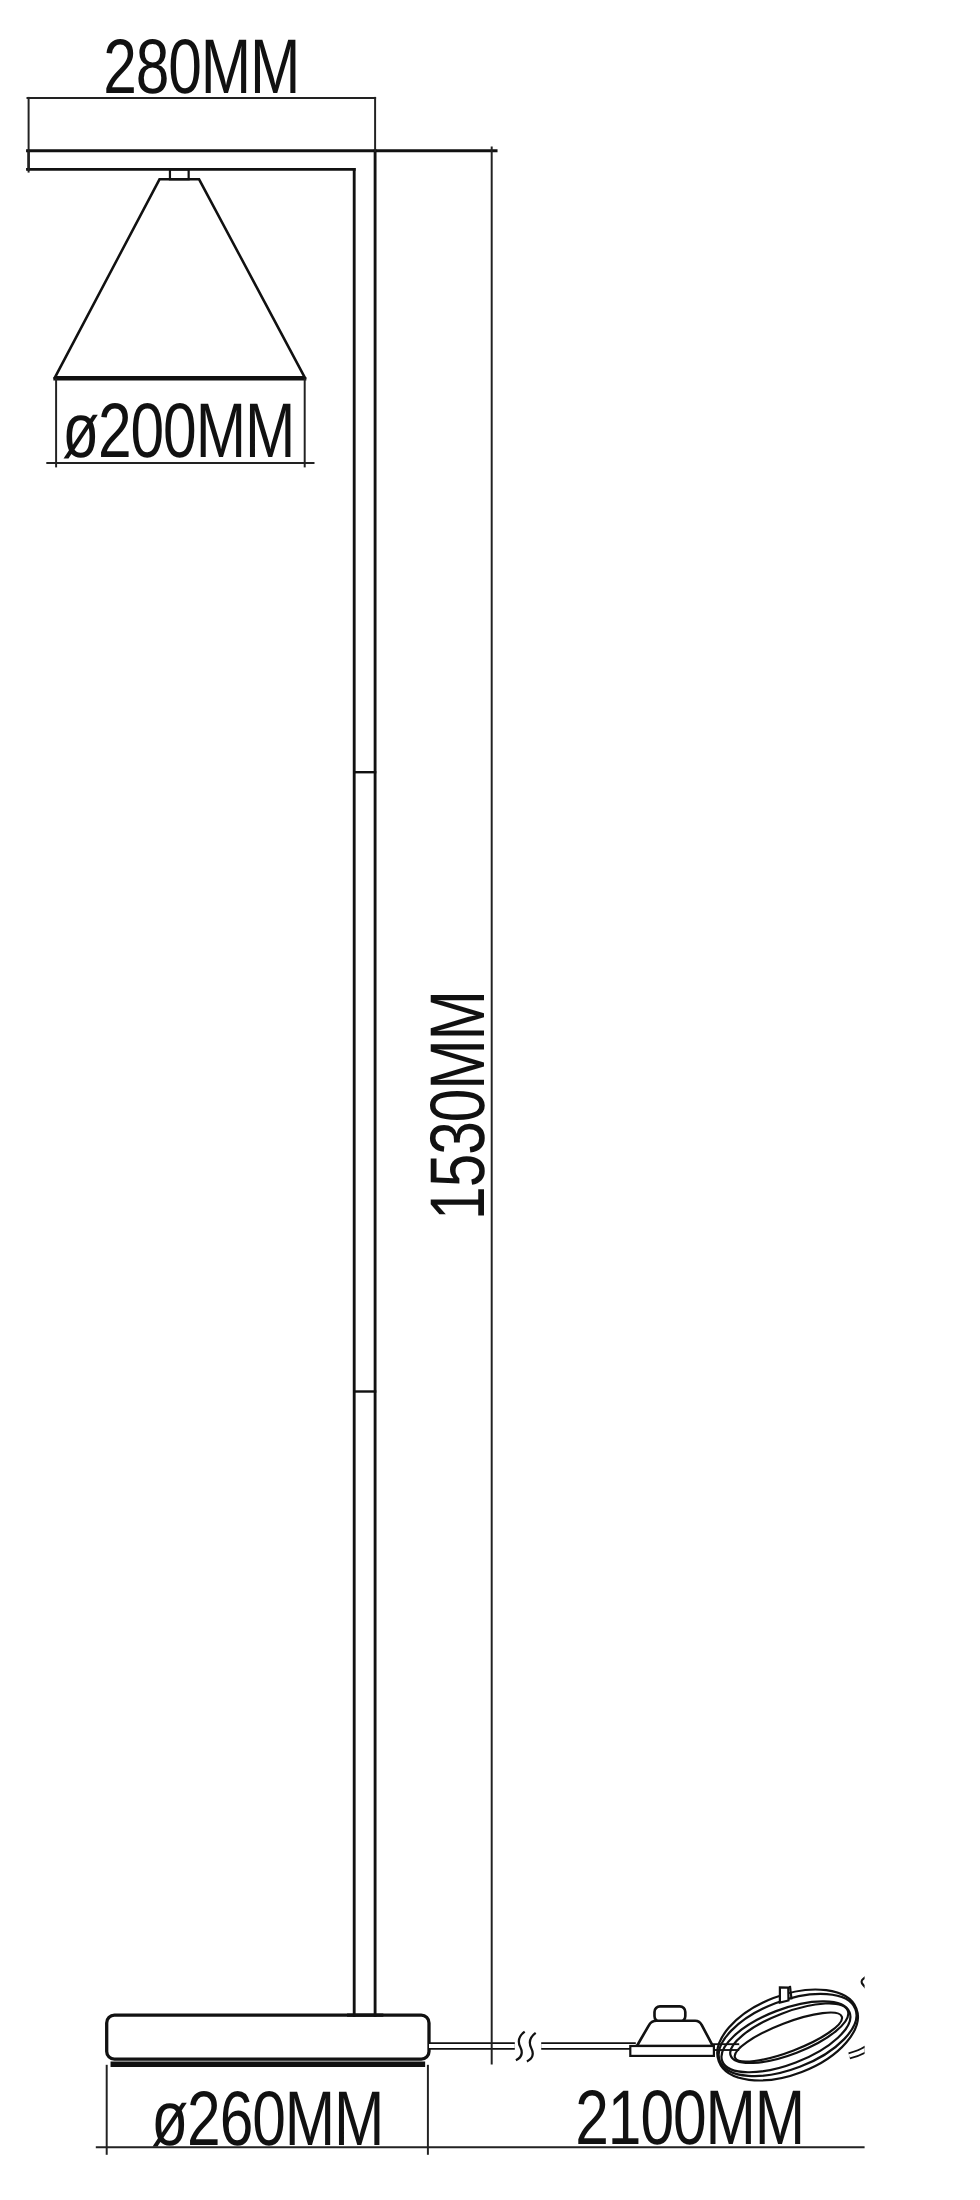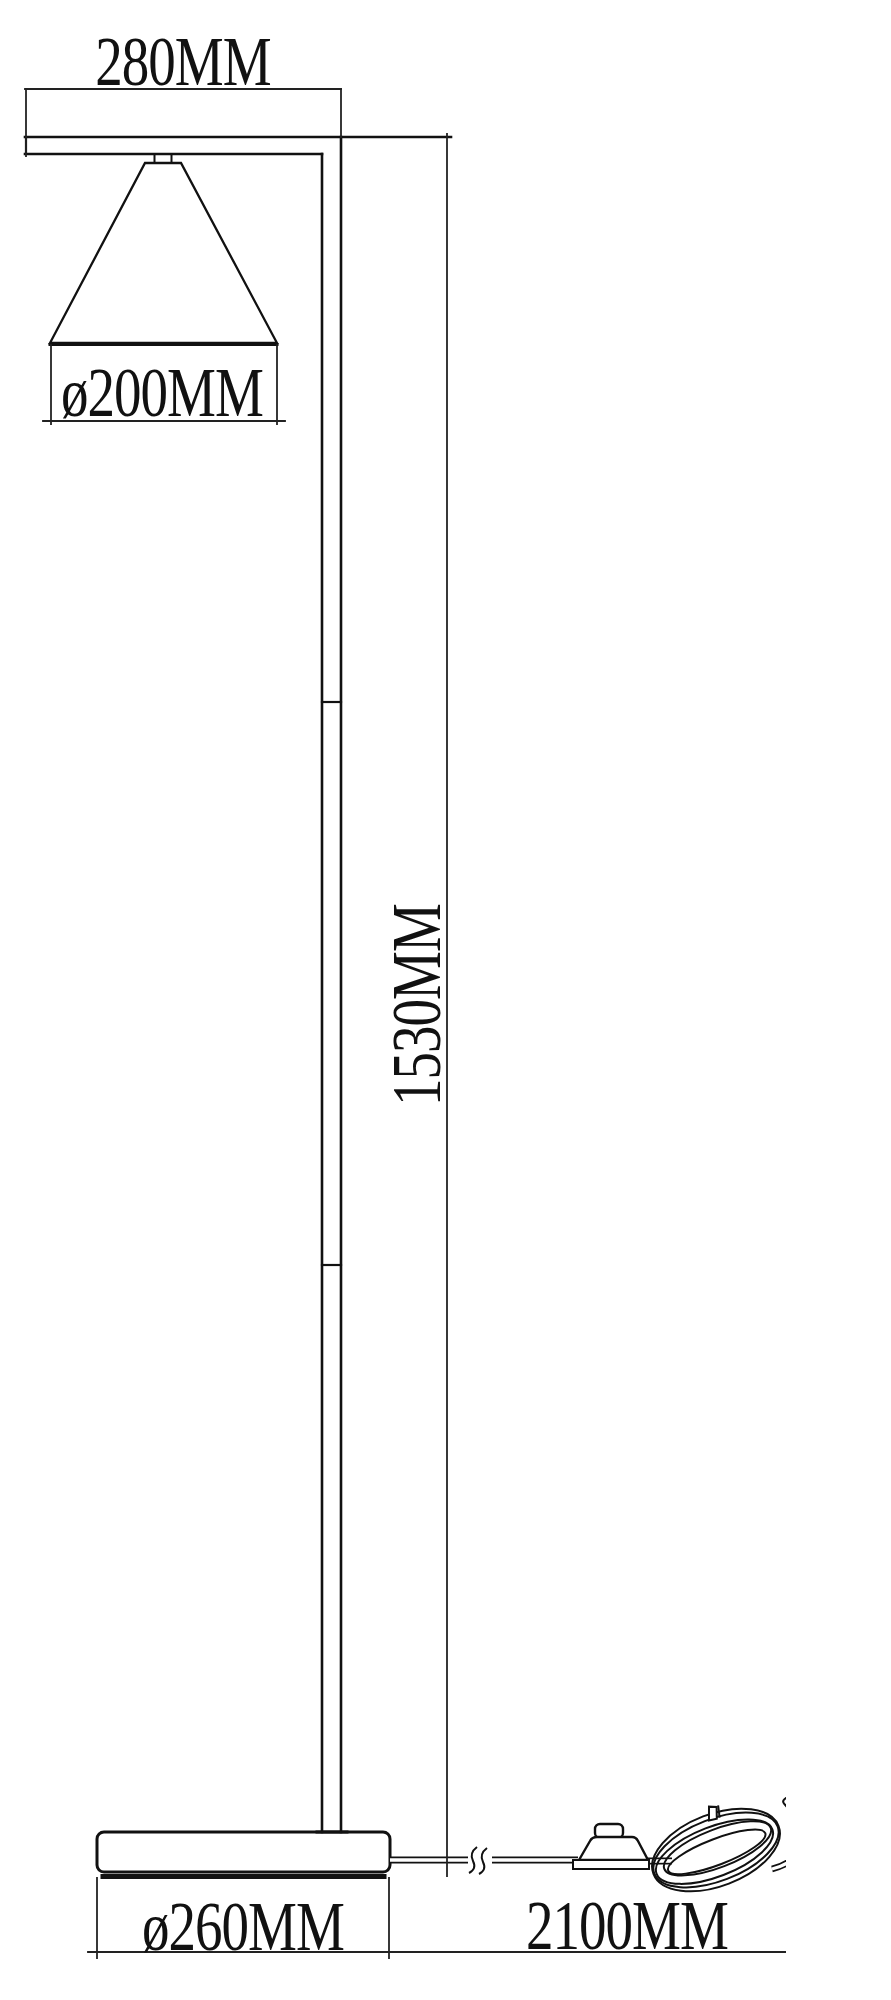--- a/index.html
+++ b/index.html
@@ -1,21 +1,21 @@
 <!DOCTYPE html>
 <html><head>
 <meta charset="utf-8">
 <style>
   html,body{margin:0;padding:0;background:#fff;}
   .canvas{
     position:relative;
     width:786px;height:2000px;
     background:#ffffff;
     overflow:hidden;
-    font-family:Liberation Serif, serif;
+    font-family:Liberation Sans, sans-serif;
   }
   .canvas svg{position:absolute;left:0;top:0;}
   .dim-label{
     position:absolute;
     white-space:nowrap;
     color:#111;
     font-size:55px;
     letter-spacing:-1px;
     line-height:1;
     transform:translate(-50%,-50%) scaleY(1.28);

